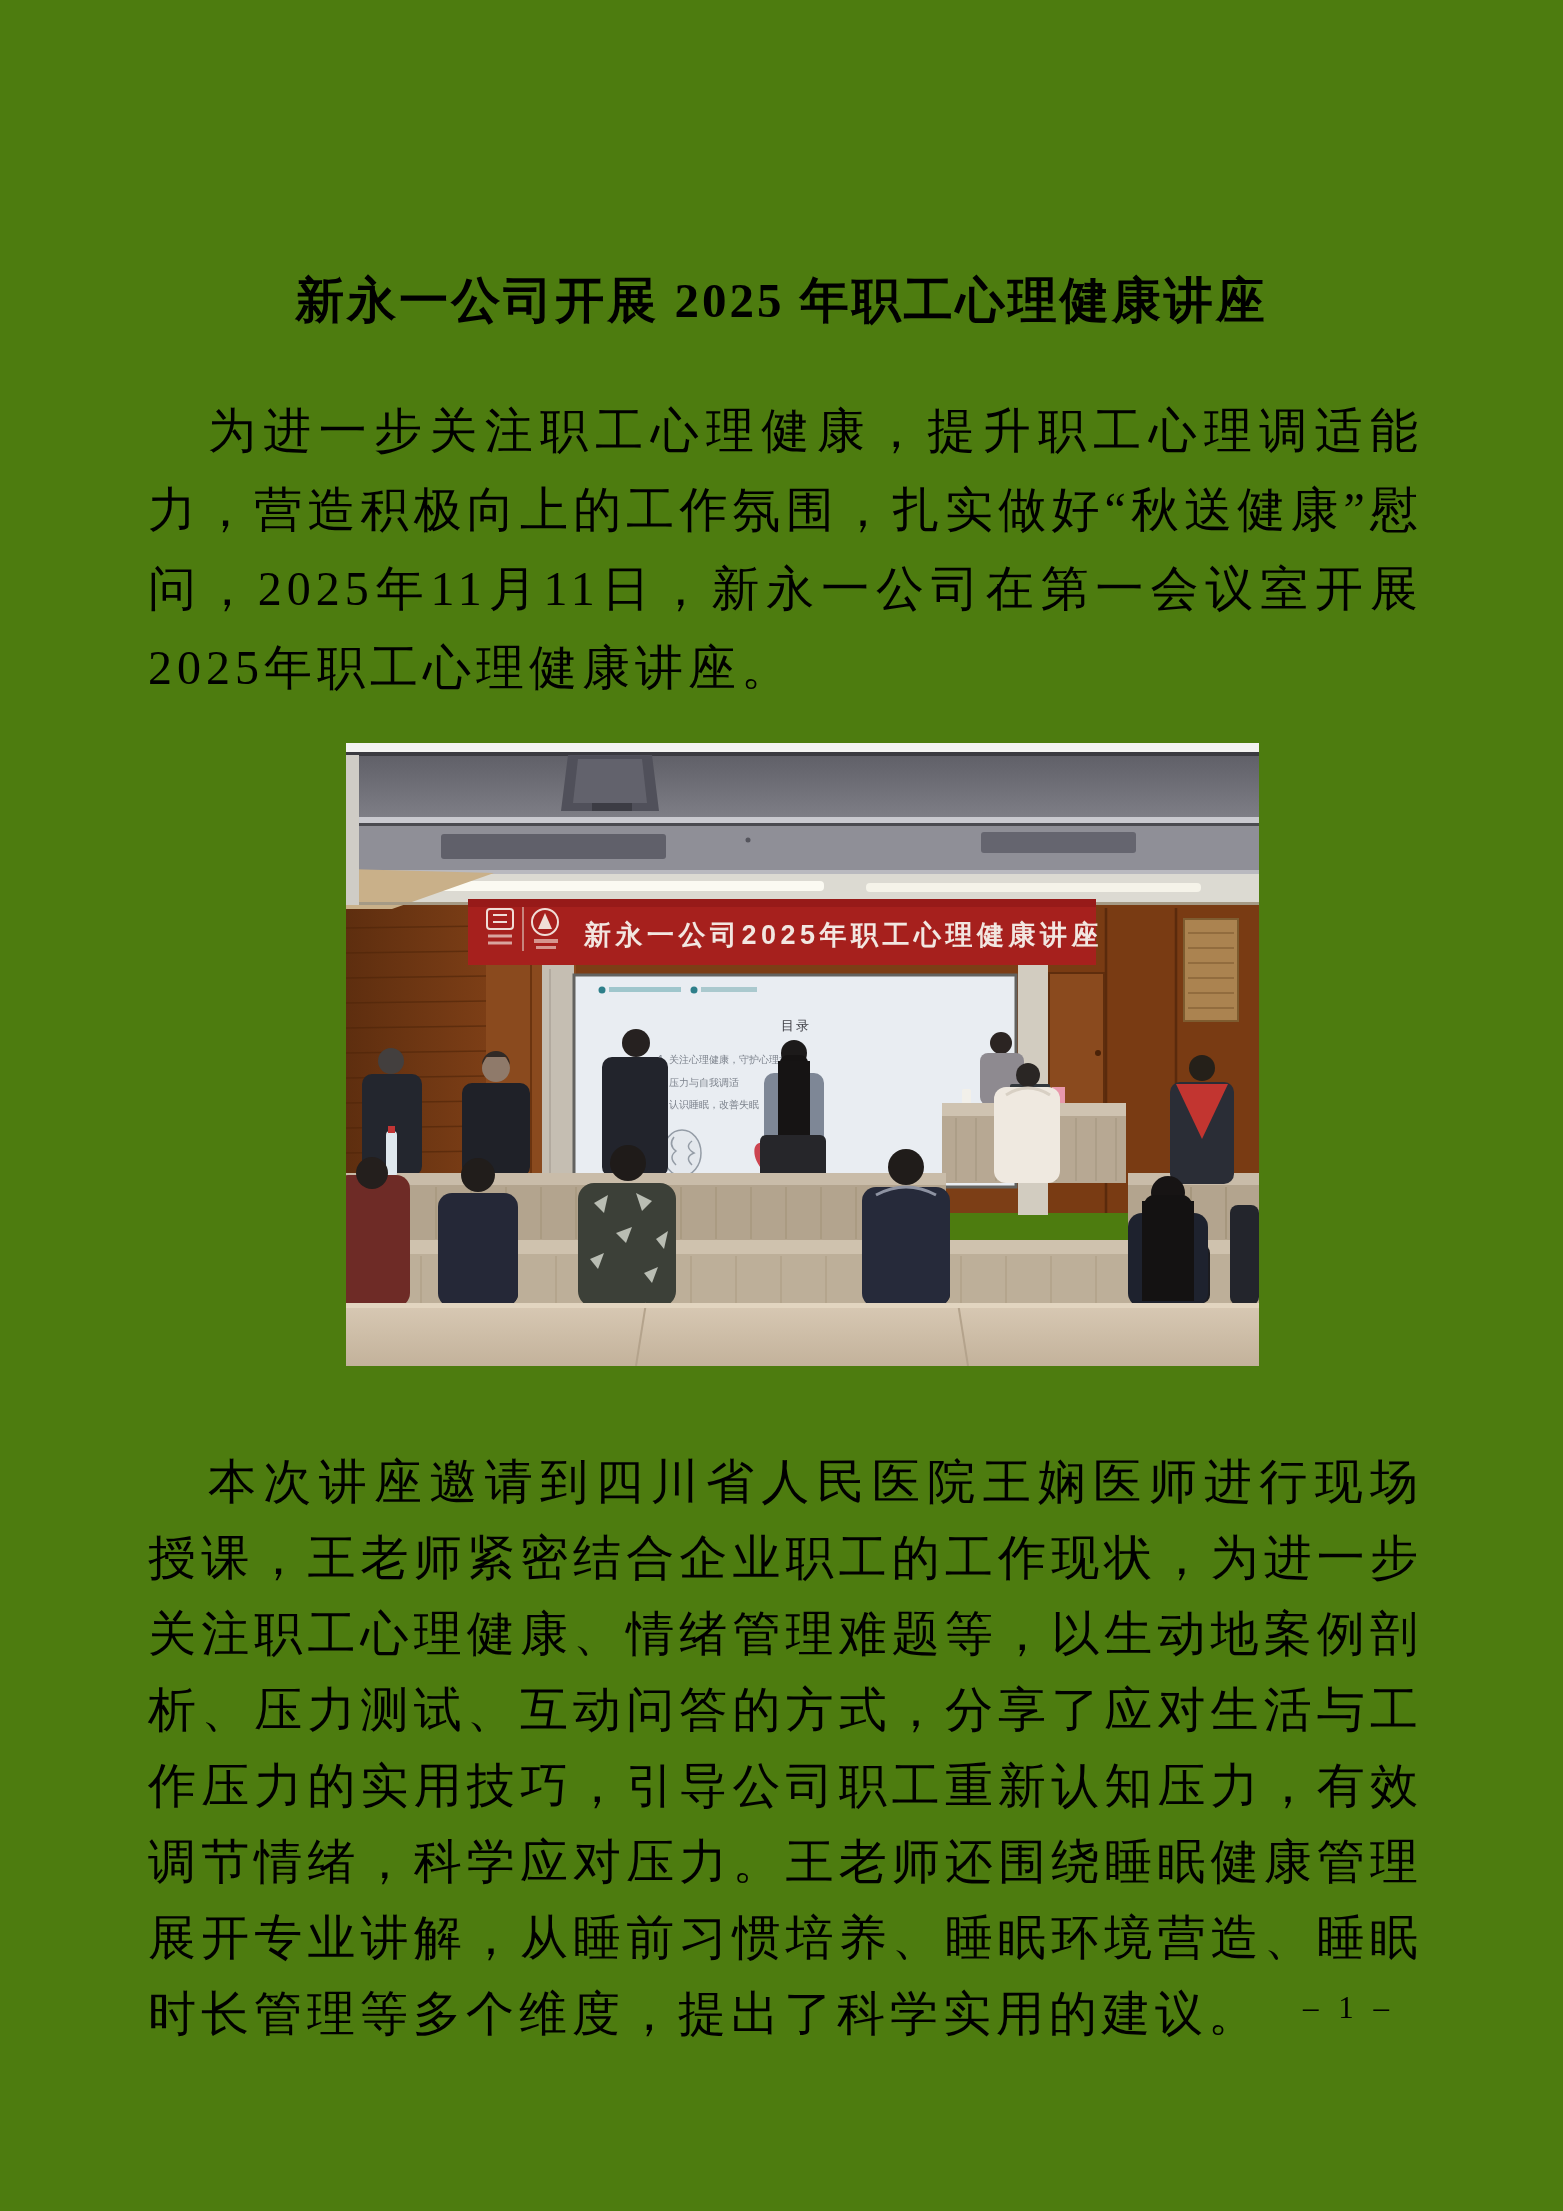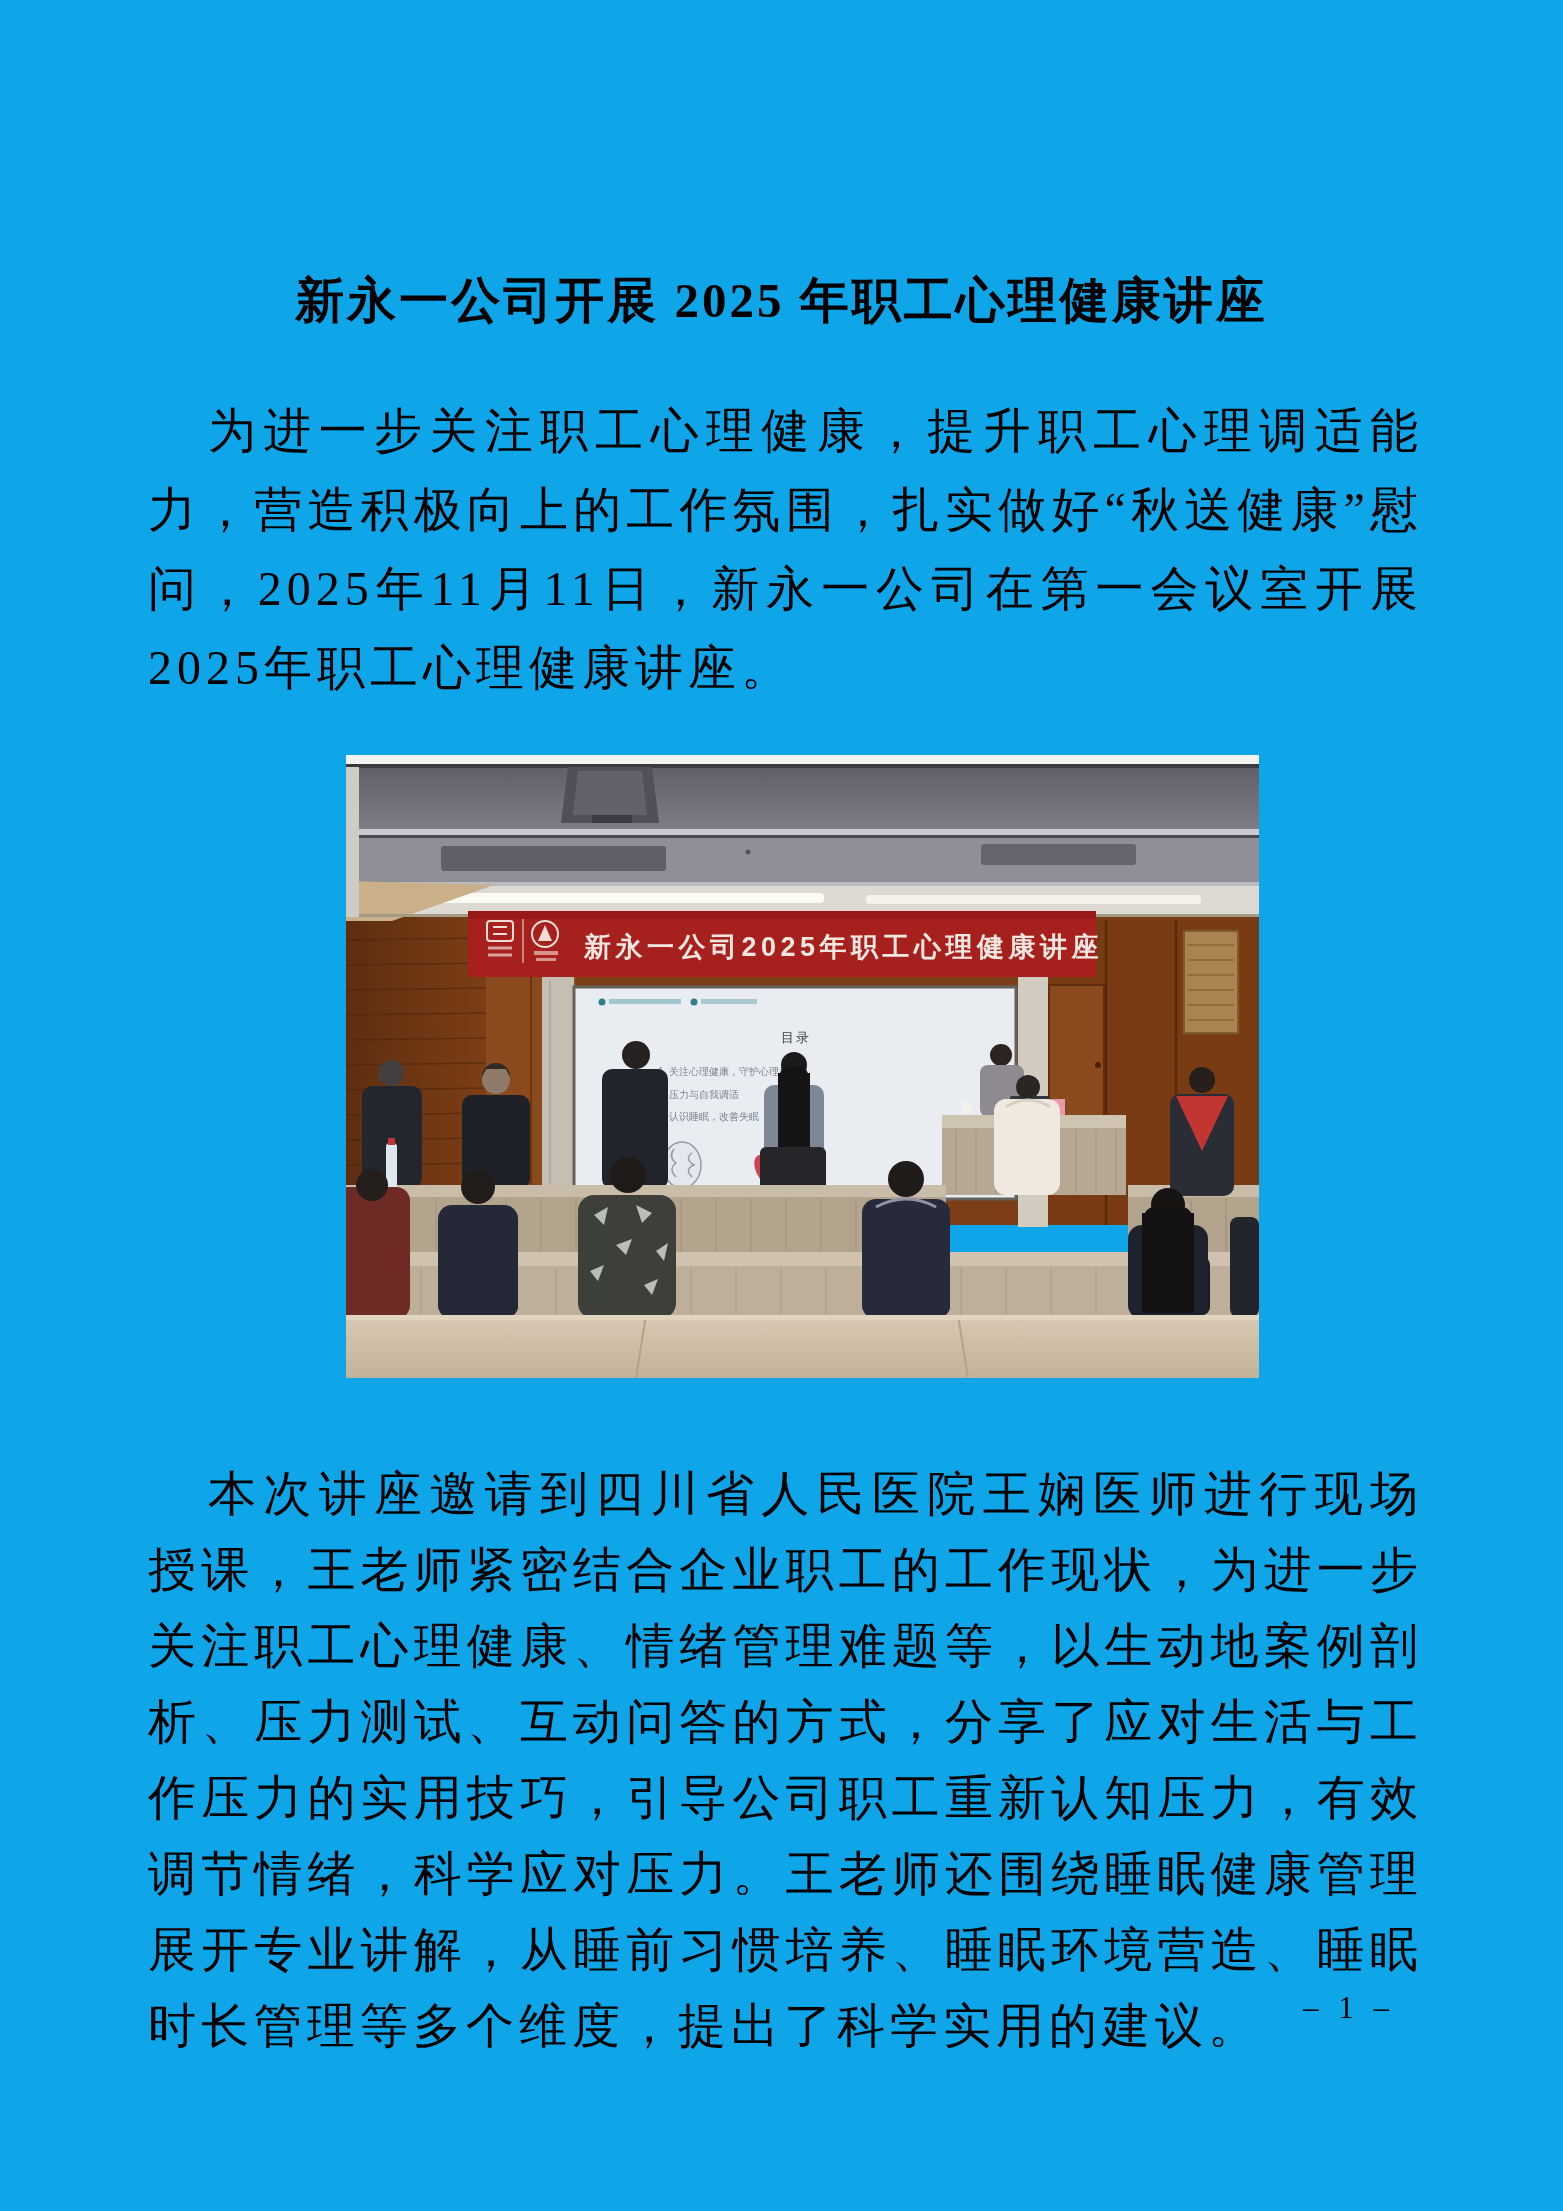--- a/index.html
+++ b/index.html
@@ -1,20 +1,20 @@
 <!DOCTYPE html>
 <html><head>
 <meta charset="utf-8">
 <style>
   html,body{margin:0;padding:0;background:#888;}
   .page{
     position:relative;
     width:1563px;height:2211px;
     margin:0 auto;
-    background:#0ea5e9;
+    background:#4d7c0f;
     font-family:"Liberation Serif","DejaVu Serif",serif;
     color:#000;
     overflow:hidden;
   }
   .doc-title{
     margin:0;
     padding-top:272px;
     text-align:center;
     font-size:49px;
     font-weight:bold;
@@ -24,21 +24,21 @@
   .body-para{
     margin:60px 140px 0 148px;
     font-size:48px;
     line-height:79px;
     letter-spacing:5px;
     text-align:justify;
     text-indent:60px;
   }
   .para2{margin-top:62px;line-height:76px;}
   .photo-figure{
-    margin:32px 0 0 330px;
+    margin:20px 0 0 330px;
     width:913px;height:623px;
     padding:16px;
   }
   .photo-figure svg{display:block;}
   .page-number{
     position:absolute;
     top:1990px;
     right:168px;
     font-size:31px;
     letter-spacing:6px;

